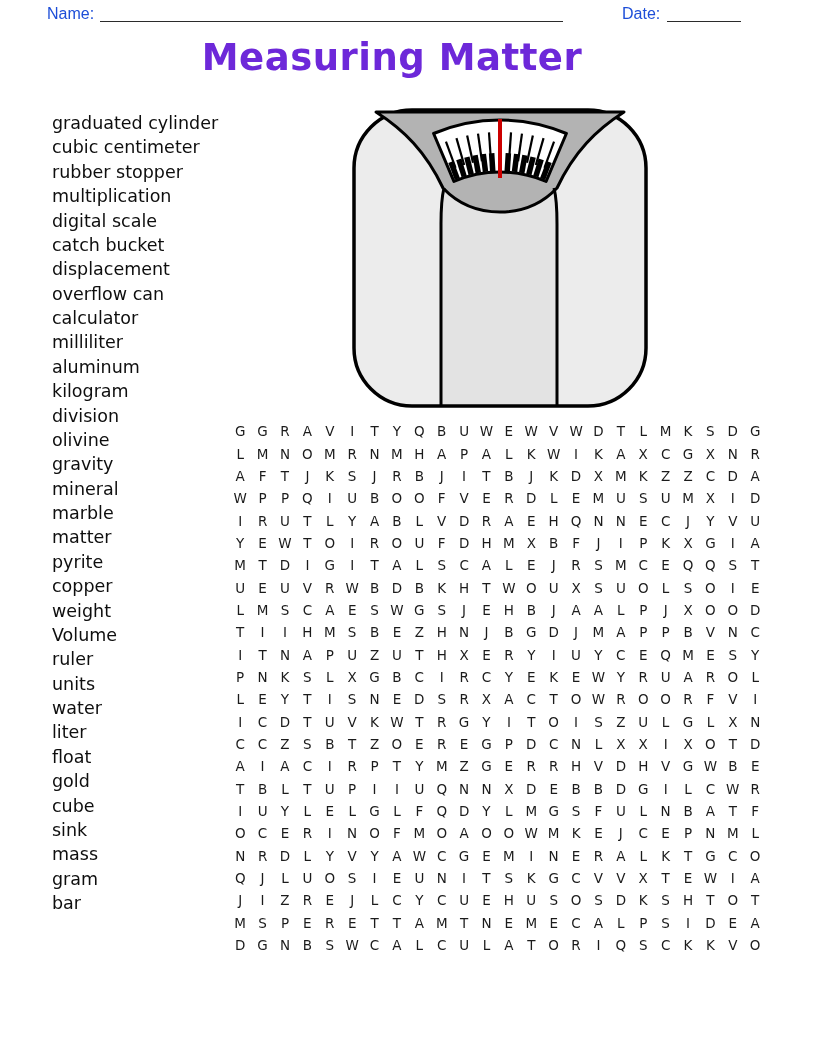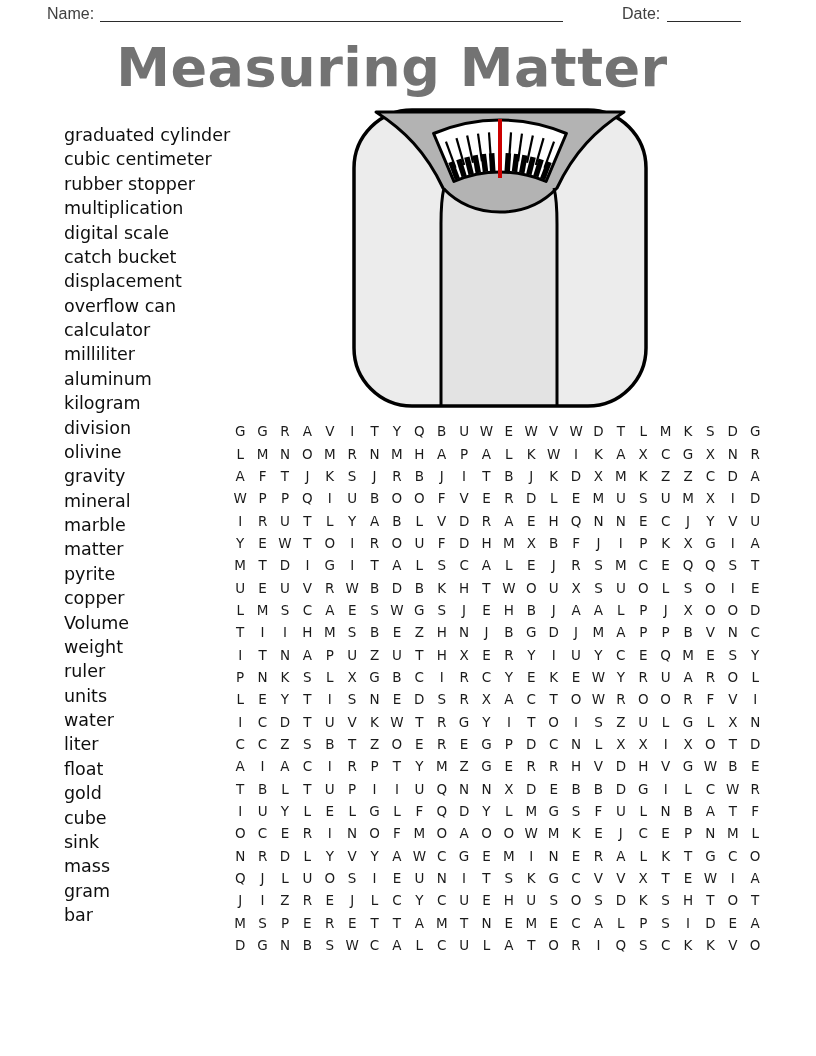--- a/index.html
+++ b/index.html
@@ -3,36 +3,36 @@
 <meta charset="utf-8">
 <style>
   html,body{margin:0;padding:0;}
   body{
     width:816px;height:1056px;position:relative;background:#ffffff;
     font-family:"DejaVu Sans",sans-serif;color:#1a1a1a;overflow:hidden;
   }
   .abs{position:absolute;}
 
   
-  .hdr-label{font-family:"Liberation Sans",sans-serif;font-size:16px;color:#404040;}
+  .hdr-label{font-family:"Liberation Sans",sans-serif;font-size:16px;color:#1d4ed8;}
   .blank-line{height:0;border-top:1.6px solid #2b2b2b;}
   #name-label{left:47px;top:5px;}
   #name-line{left:100px;top:21px;width:463px;}
   #date-label{left:622px;top:5px;text-align:center;}
   #date-line{left:667px;top:21px;width:74px;}
 
   
   #page-title{
     left:0;top:36px;width:784px;text-align:center;
-    font-size:54px;font-weight:600;letter-spacing:0.5px;color:#737373;
+    font-size:37px;font-weight:600;letter-spacing:0.5px;color:#6d28d9;
   }
 
   
   #word-list{
-    left:48px;top:107px;margin:16px;padding:0;list-style:none;
+    left:48px;top:107px;margin:4px;padding:0;list-style:none;
     font-size:17.5px;line-height:24.38px;color:#0e0e0e;
   }
 
   
   #scale-svg{left:352px;top:108px;}
 
   
   #word-search-grid{
     left:229px;top:420px;
     display:grid;
@@ -68,22 +68,22 @@
     <li>aluminum</li>
     <li>kilogram</li>
     <li>division</li>
     <li>olivine</li>
     <li>gravity</li>
     <li>mineral</li>
     <li>marble</li>
     <li>matter</li>
     <li>pyrite</li>
     <li>copper</li>
+    <li>weight</li>
     <li>Volume</li>
-    <li>weight</li>
     <li>ruler</li>
     <li>units</li>
     <li>water</li>
     <li>liter</li>
     <li>float</li>
     <li>gold</li>
     <li>cube</li>
     <li>sink</li>
     <li>mass</li>
     <li>gram</li>

